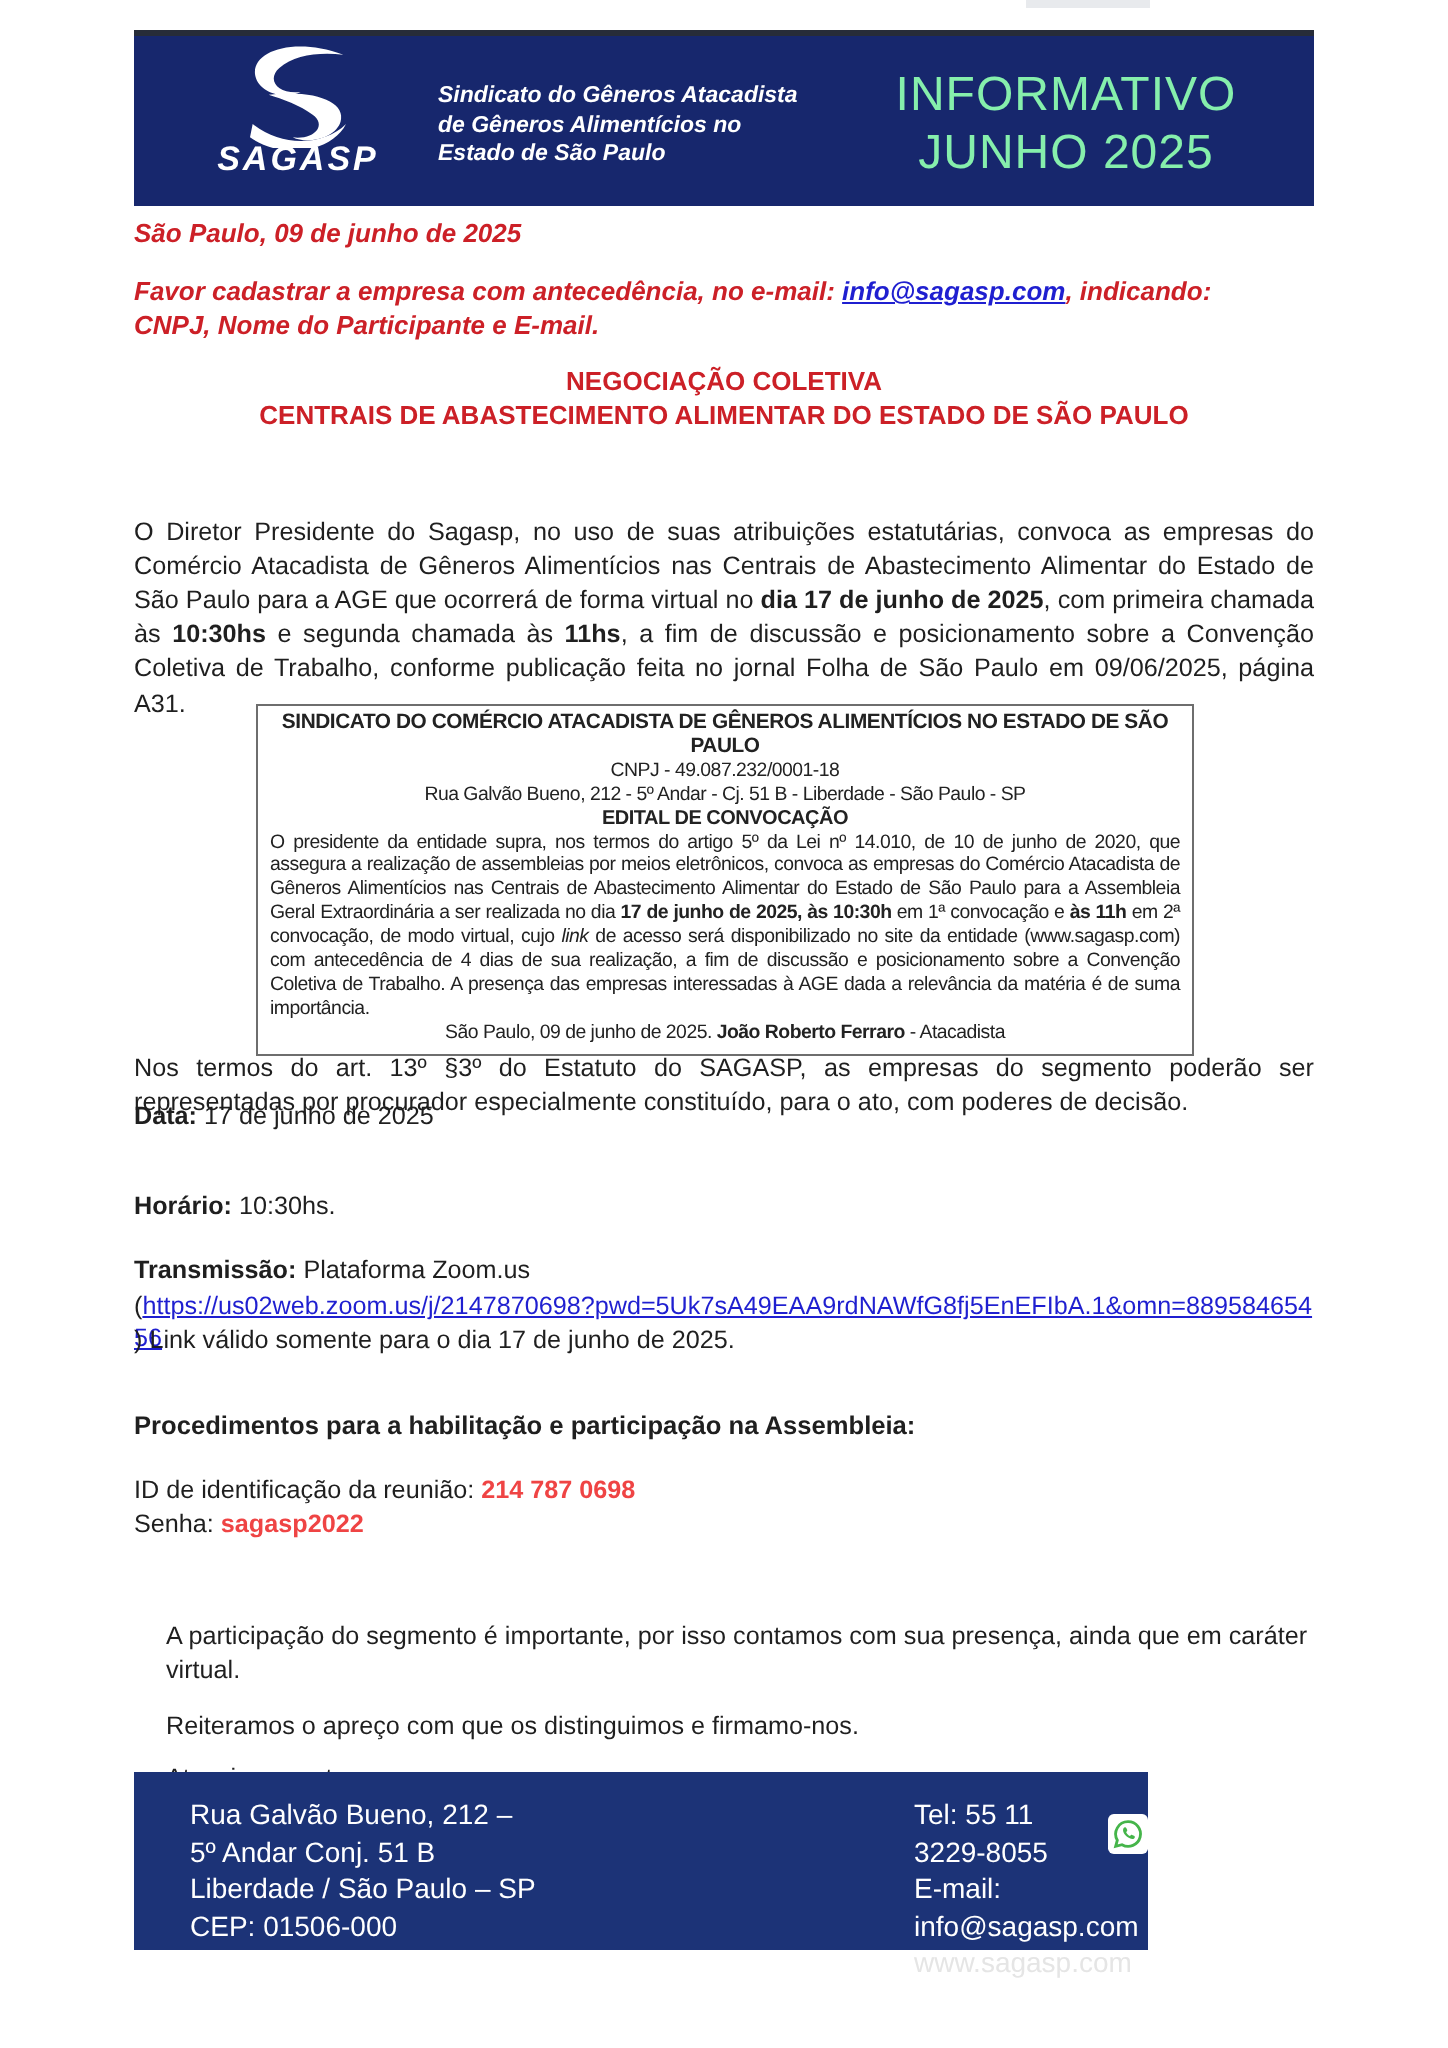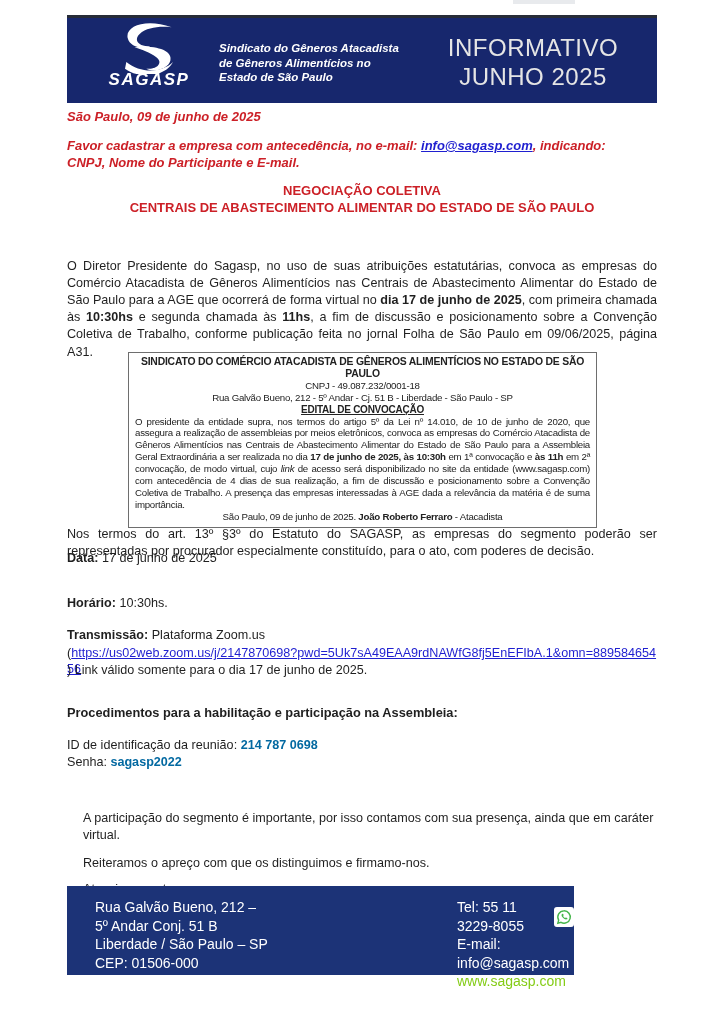--- a/index.html
+++ b/index.html
@@ -13,21 +13,21 @@
   
   .banner { left:67px; top:15px; width:590px; height:88px; background:#17276d;
             border-top:3px solid #272c38; box-sizing:border-box; }
   .logo { position:absolute; left:14px; top:4px; width:136px; text-align:center; }
   .logo svg { display:block; margin:0 auto; }
   .logo-text { color:#fff; font-weight:bold; font-style:italic; font-size:17px;
                letter-spacing:1.5px; margin-top:-4px; }
   .org-lines { position:absolute; left:152px; top:23px; color:#fff; font-style:italic;
                font-weight:bold; font-size:11.5px; line-height:14.5px; }
   .banner-title { position:absolute; left:360px; top:15px; width:212px; text-align:center;
-                  color:#e5e5e5; font-size:24px; line-height:29px; letter-spacing:0.5px; }
+                  color:#86efac; font-size:24px; line-height:29px; letter-spacing:0.5px; }
 
   
   .red { color:#cc2027; }
   .bi { font-weight:bold; font-style:italic; }
   .b { font-weight:bold; }
   .i { font-style:italic; }
   .date-line { left:67px; top:109px; font-size:13px; }
   .register { left:67px; top:138px; width:590px; font-size:13px; line-height:16.5px; }
   .link { color:#1f1fd0; text-decoration:underline; cursor:pointer; }
   .headings { left:67px; top:182px; width:590px; text-align:center; font-size:13px;
@@ -37,31 +37,31 @@
   .para { width:590px; left:67px; font-size:12.6px; line-height:17.2px; text-align:justify; }
   .convocation { top:245px; }
   .terms { top:513px; }
 
   
   .edital { left:128px; top:352px; width:469px; box-sizing:border-box; border:1px solid #6e6e6e;
             padding:3px 6px 4px; font-size:9.7px; letter-spacing:-0.25px; line-height:11.9px;
             color:#222; }
   .e-org { text-align:center; font-weight:bold; font-size:10.4px; letter-spacing:-0.2px; }
   .e-c { text-align:center; }
-  .e-title { text-align:center; font-weight:bold; font-size:10px;text-decoration:underline; }
+  .e-title { text-align:center; font-weight:bold; font-size:10px; }
   .e-body { margin:0; text-align:justify; }
   .e-sign { text-align:center; }
 
   
   .row { left:67px; width:590px; font-size:12.6px; line-height:16px; }
   .r-data { top:550px; } .r-horario { top:595px; } .r-trans { top:627px; }
   .r-url { top:645px; word-break:break-all; } .r-urlclose { top:662px; }
   .r-proc { top:705px; font-weight:bold; font-size:12.8px; }
   .r-id { top:737px; } .r-senha { top:754px; }
-  .red-val { color:#0369a1; font-weight:bold; }
+  .red-val { color:#ef4444; font-weight:bold; }
 
   .p1 { top:797px; text-align:left; } .p2 { top:842px; } .p3 { top:868px; }
   .plain { text-align:left;margin-left:16px; }
 
   
   .footer { left:67px; top:886px; width:507px; height:89px; background:#1c3377; color:#fff; }
   .f-left { position:absolute; left:28px; top:12px; font-size:14px; line-height:18.5px; }
   .f-right { position:absolute; left:390px; top:12px; font-size:14px; line-height:18.5px; }
   .f-tel { display:flex; align-items:center; }
   .wa { display:inline-block; margin-left:12px; width:20px; height:20px; }
@@ -147,17 +147,17 @@
         <span>Tel: 55 11 3229-8055</span>
         <span class="wa">
           <svg width="20" height="20" viewBox="0 0 24 24" aria-hidden="true">
             <rect x="0" y="0" width="24" height="24" rx="3.5" fill="#ffffff"></rect>
             <path d="M12 4.6a7.4 7.4 0 0 0-6.4 11.1L4.6 19.4l3.8-1A7.4 7.4 0 1 0 12 4.6z" fill="none" stroke="#45b54a" stroke-width="1.7"></path>
             <path d="M9.3 8.6c.3-.75 1.45-.85 1.75-.1l.5 1.15c.15.4-.35.95-.65 1.25.5 1 1.35 1.85 2.3 2.3.3-.3.85-.8 1.25-.65l1.15.5c.75.3.65 1.45-.1 1.75-.95.4-2.1.2-3.35-.65-1.25-.85-2.3-1.9-2.8-3.05-.4-.95-.4-1.8-.05-2.5z" fill="#45b54a"></path>
           </svg>
         </span>
       </div>
       <div><a class="f-mail" style="color:#fff; text-decoration:none;">E-mail: info@sagasp.com</a></div>
-      <div><a style="color:#84cc16; text-decoration:none;">www.sagasp.com</a></div>
+      <div><a style="color:#e5e5e5; text-decoration:none;">www.sagasp.com</a></div>
     </div>
   </footer>
 
 </div>
 
 </body></html>

